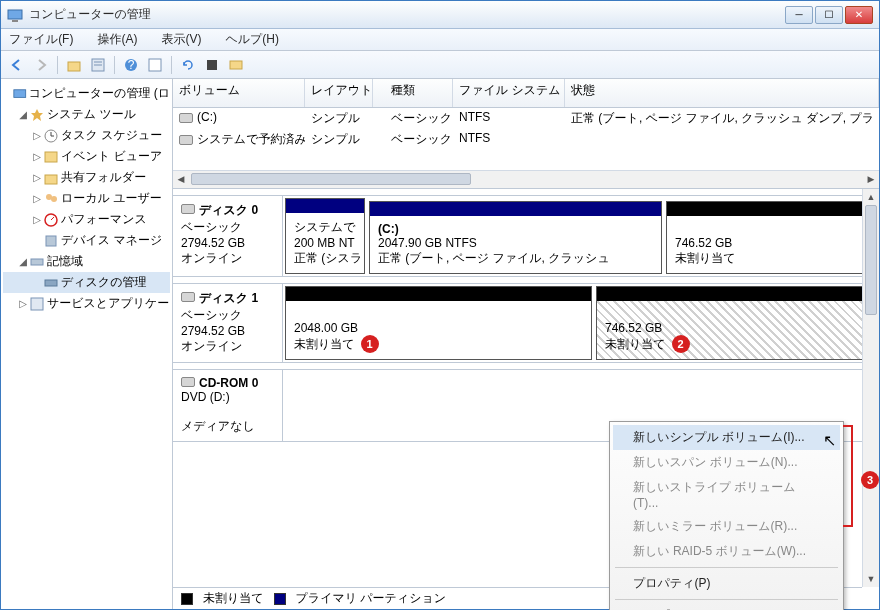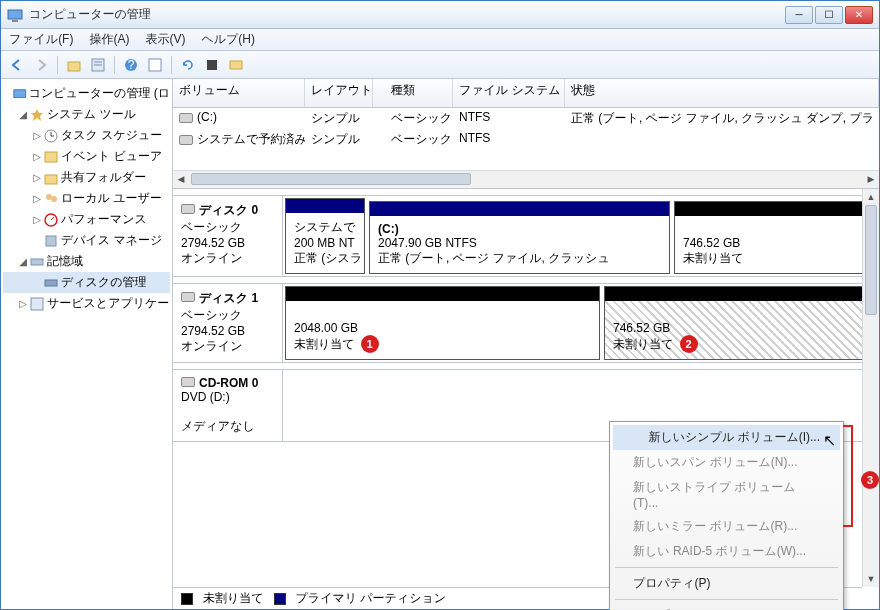--- a/index.html
+++ b/index.html
@@ -4,21 +4,21 @@
 <style>
 * { box-sizing: border-box; font-family: "Meiryo", "MS PGothic", sans-serif; font-size: 12px; }
 body { margin: 0; padding: 0; background: #fff; }
 .window { width: 880px; height: 610px; border: 1px solid #3b7ac0; background: #fff; position: relative; }
 .titlebar { height: 28px; background: linear-gradient(#fdfefe, #dde8f5); display: flex; align-items: center; padding: 0 6px; border-bottom: 1px solid #a8bed8; }
 .titlebar-icon { width: 16px; height: 16px; margin-right: 6px; }
 .titlebar-text { flex: 1; color: #2a2a2a; }
 .titlebar-btns { display: flex; gap: 2px; }
 .tbtn { width: 28px; height: 18px; border: 1px solid #8aa7c7; border-radius: 2px; background: linear-gradient(#eef4fb, #cfe0f2); display: flex; align-items: center; justify-content: center; font-size: 10px; }
 .tbtn.close { background: linear-gradient(#f08b8b, #d83c3c); border-color: #a42; color: #fff; }
-.menubar { height: 22px; background: linear-gradient(#f7fafe, #e9f0f9); display: flex; align-items: center; padding: 2px 8px; gap: 16px; border-bottom: 1px solid #bfc9d6; }
+.menubar { height: 22px; background: linear-gradient(#f7fafe, #e9f0f9); display: flex; align-items: center; padding: 2px 8px; gap: 24px; border-bottom: 1px solid #bfc9d6; }
 .menubar span { color: #2a2a2a; cursor: default; }
 .toolbar { height: 28px; background: linear-gradient(#f7fafe, #e9f0f9); display: flex; align-items: center; padding: 0 6px; gap: 4px; border-bottom: 1px solid #bfc9d6; }
 .toolbar .sep { width: 1px; height: 18px; background: #bfc9d6; margin: 0 2px; }
 .tb-icon { width: 20px; height: 20px; display: flex; align-items: center; justify-content: center; }
 .content { display: flex; height: calc(610px - 28px - 22px - 28px - 2px); }
 .tree { width: 172px; border-right: 1px solid #bfc9d6; padding: 4px 2px; overflow: hidden; white-space: nowrap; }
 .tree-item { display: flex; align-items: center; padding: 2px 0; cursor: default; }
 .tree-item .twisty { width: 12px; text-align: center; color: #666; font-size: 10px; }
 .tree-item .ticon { width: 16px; height: 16px; margin-right: 2px; }
 .tree-item.sel { background: #d8e6f5; }
@@ -58,21 +58,21 @@
 .disks-vscroll .arr { height: 16px; display: flex; align-items: center; justify-content: center; font-size: 9px; color: #555; }
 .disks-vscroll .track { position: absolute; top: 16px; bottom: 16px; left: 2px; right: 2px; }
 .disks-vscroll .vthumb { position: absolute; left: 0; right: 0; top: 0; height: 110px; background: #cfd7e2; border: 1px solid #aeb7c4; border-radius: 2px; }
 .legend { height: 22px; border-top: 1px solid #bfc9d6; display: flex; align-items: center; padding: 0 8px; gap: 10px; }
 .legend .sw { width: 12px; height: 12px; display: inline-block; border: 1px solid #333; }
 .legend .sw.black { background: #000; }
 .legend .sw.navy { background: #000080; }
 .ctxmenu { position: absolute; left: 608px; top: 420px; width: 235px; background: linear-gradient(#fdfdfd, #f1f1f1); border: 1px solid #9b9b9b; box-shadow: 2px 2px 4px rgba(0,0,0,0.25); padding: 3px; }
 .ctxmenu .mi { padding: 4px 20px; color: #888; cursor: default; }
 .ctxmenu .mi.enabled { color: #222; }
-.ctxmenu .mi.hl { background: #d8e6f5; color: #222; text-align: right; }
+.ctxmenu .mi.hl { background: #d8e6f5; color: #222; }
 .ctxmenu hr { border: none; border-top: 1px solid #ccc; margin: 3px 2px; }
 .ctx-bracket { position: absolute; left: 842px; top: 424px; width: 10px; height: 102px; border-right: 2px solid #d62020; border-top: 2px solid #d62020; border-bottom: 2px solid #d62020; }
 .cursor { position: absolute; left: 822px; top: 430px; font-size: 16px; color: #000; }
 </style>
 </head>
 <body>
 <div class="window">
   <div class="titlebar">
     <svg class="titlebar-icon" viewBox="0 0 16 16">
         <rect x="1" y="3" width="14" height="9" fill="#6fa8e6" stroke="#3a6fa8"></rect>
@@ -257,21 +257,21 @@
         </div>
         <div style="height:20px"></div>
         <div class="hscroll">
             <div class="arr l">◀</div>
             <div class="thumb"></div>
             <div class="arr r">▶</div>
           </div>
       </div>
 
       <div class="disks">
-        <div style="padding-right:3px">
+        <div style="padding-right:11px">
         <div class="disk-row">
           <div class="disk-info">
             <div><span class="dicon"></span><b>ディスク 0</b></div>
             <div>ベーシック</div>
             <div>2794.52 GB</div>
             <div>オンライン</div>
           </div>
           <div class="disk-parts">
             <div class="part" style="width:80px">
               <div class="part-hdr navy"></div>

